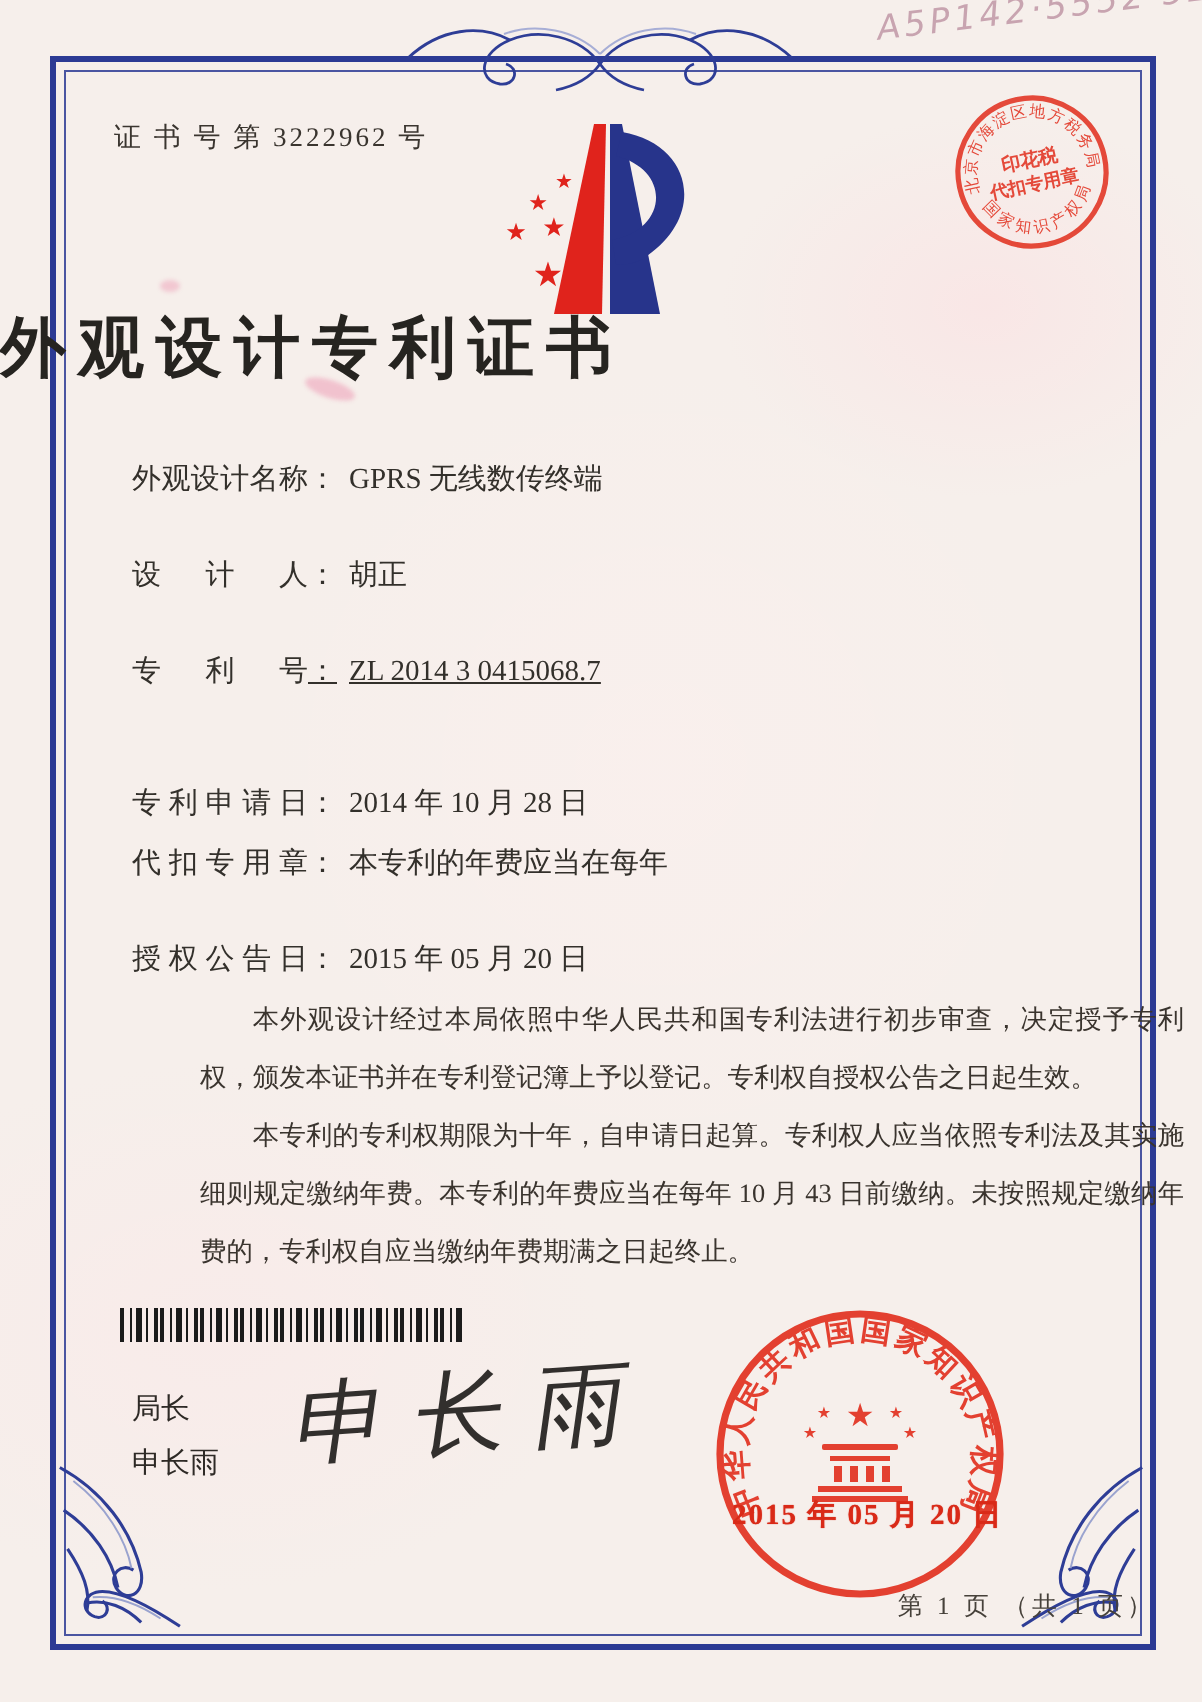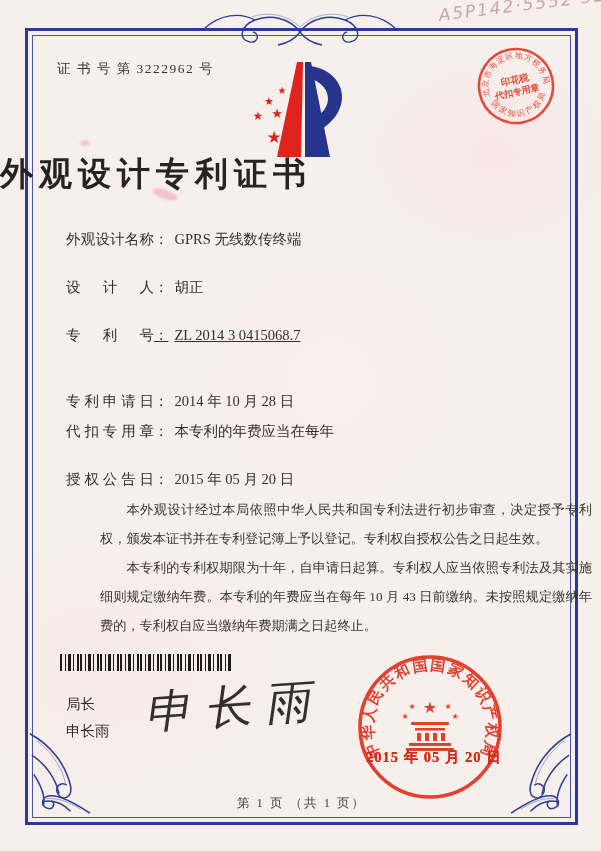--- a/index.html
+++ b/index.html
@@ -37,21 +37,21 @@
       #1b1b1b 13px 14px,transparent 14px 17px,
       #1b1b1b 17px 19px,transparent 19px 20px);}
   .sig-title{position:absolute;left:66px;top:695px;font-size:14.5px;font-family:"DejaVu Sans",sans-serif;color:#2e2a26;}
   .sig-name{position:absolute;left:66px;top:722px;font-size:14.5px;font-family:"DejaVu Sans",sans-serif;color:#2e2a26;}
   .signature{position:absolute;left:148px;top:676px;font-size:46px;color:#1d1b19;
     letter-spacing:14px;transform:rotate(-4deg) skewX(-12deg);opacity:.9;white-space:nowrap;}
   .seal{position:absolute;left:355px;top:652px;opacity:.93;}
   .red-date{position:absolute;left:366px;top:748px;font-size:14.5px;font-weight:bold;
     color:#d92a18;letter-spacing:1px;white-space:nowrap;text-shadow:0 0 .5px #d92a18;}
   .tax-stamp{position:absolute;left:470px;top:40px;transform:rotate(-12deg);opacity:.88;}
-  .footer{position:absolute;left:25px;right:23px;top:795px;text-align:center;
+  .footer{position:absolute;left:25px;right:23px;top:795px;text-align:right;
     font-size:12.5px;letter-spacing:2px;color:#46413a;}
   .ornament{position:absolute;}
   .artifact{position:absolute;border-radius:50%;filter:blur(1px);}
   .a1{left:152px;top:190px;width:26px;height:9px;background:rgba(226,60,120,.25);transform:rotate(18deg);}
   .a2{left:80px;top:140px;width:10px;height:6px;background:rgba(226,60,120,.22);}
 </style>
 </head>
 <body>
 
 <div class="paper">

